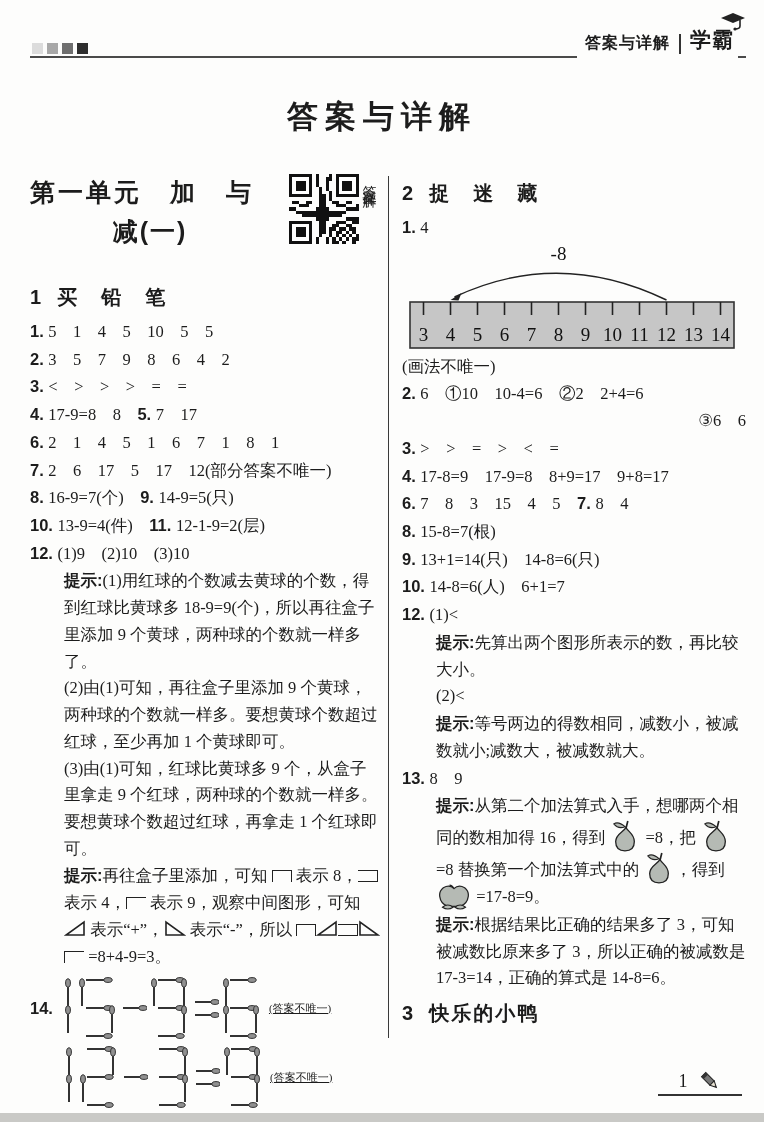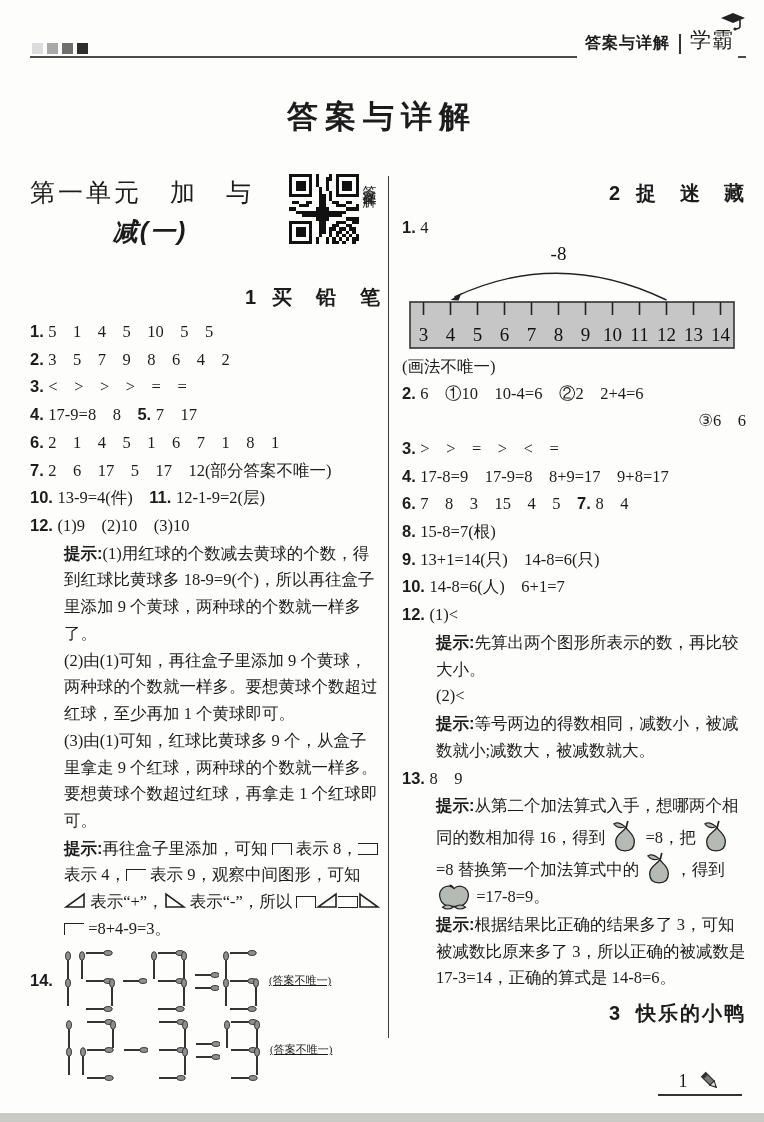--- a/index.html
+++ b/index.html
@@ -7,40 +7,40 @@
   .page{position:relative;width:764px;height:1122px;background:#fdfdfc;overflow:hidden;}
 
   
   .hdr{position:relative;height:62px;}
   .hdr-squares{position:absolute;left:32px;top:43px;display:flex;gap:4px;}
   .hdr-squares i{width:11px;height:11px;display:block;}
   .hdr-rule{position:absolute;left:30px;right:18px;top:56px;height:2px;background:#4a4a4a;}
   .hdr-right{position:absolute;right:26px;top:26px;display:flex;align-items:flex-end;gap:9px;background:#fdfdfc;padding:0 4px 4px 8px;}
   .hdr-label{font-family:"Liberation Sans", sans-serif;font-weight:bold;font-size:16px;letter-spacing:1px;}
   .hdr-sep{width:2px;height:20px;background:#333;}
-  .brand-wrap{position:relative;font-family:"Liberation Sans", sans-serif;font-weight:normal;font-size:21px;letter-spacing:1px;}
+  .brand-wrap{position:relative;font-family:"Liberation Sans", sans-serif;font-weight:bold;font-size:21px;letter-spacing:1px;}
   .brand-cap{position:absolute;right:-12px;top:-14px;}
 
   
   .main-title{text-align:center;font-family:"Liberation Sans", sans-serif;font-weight:bold;font-size:31px;letter-spacing:7px;margin-top:34px;}
 
   
   .cols{display:flex;margin:34px 18px 0 30px;}
   .col-left{width:352px;padding-right:6px;}
   .divider{width:1px;background:#3a3a3a;margin:4px 0 0 0;height:862px;}
   .col-right{flex:1;padding-left:13px;}
 
   
   .unit-head{position:relative;margin-bottom:4px;min-height:104px;}
-  .unit-l1{font-family:"Liberation Sans", sans-serif;font-weight:normal;font-size:25px;letter-spacing:3px;padding-top:4px;}
-  .unit-l2{font-family:"Liberation Sans", sans-serif;font-weight:bold;font-size:25px;letter-spacing:2px;text-align:center;width:240px;margin-top:6px;font-style:italic;}
+  .unit-l1{font-family:"Liberation Sans", sans-serif;font-weight:bold;font-size:25px;letter-spacing:3px;padding-top:4px;}
+  .unit-l2{font-family:"Liberation Sans", sans-serif;font-weight:bold;font-size:25px;letter-spacing:2px;text-align:center;width:240px;margin-top:6px;}
   .qr-wrap{position:absolute;right:6px;top:2px;display:flex;gap:3px;}
   .qr-cap{writing-mode:vertical-rl;font-size:14px;letter-spacing:3px;line-height:1;}
 
-  .h2{font-family:"Liberation Sans", sans-serif;font-weight:bold;font-size:20px;text-align:right;margin:8px 0 7px 0;letter-spacing:2px;}
+  .h2{font-family:"Liberation Sans", sans-serif;font-weight:bold;font-size:20px;text-align:left;margin:8px 0 7px 0;letter-spacing:2px;}
   .h2 .h2num{margin-right:14px;}
 
   
   .ln{font-size:16.5px;line-height:1.62;padding-left:34px;text-indent:-34px;}
   .ln .num{font-family:"Liberation Sans", sans-serif;font-weight:bold;white-space:pre;}
   .ln .hint-label{font-family:"Liberation Sans", sans-serif;font-weight:bold;}
   .ln.hint{padding-left:34px;text-indent:0;}
   .ln.sub{padding-left:34px;text-indent:0;text-align:right;}
 
   
@@ -243,20 +243,21 @@
         </div>
       </div>
       <div id="col-left-lines">
           <div class="h2"><span class="h2num">1</span><span>买　铅　笔</span></div>
           <div class="ln"><span class="num">1. </span><span>5　1　4　5　10　5　5</span></div>
           <div class="ln"><span class="num">2. </span><span>3　5　7　9　8　6　4　2</span></div>
           <div class="ln"><span class="num">3. </span><span>&lt;　&gt;　&gt;　&gt;　=　=</span></div>
           <div class="ln"><span class="num">4. </span><span>17-9=8　8　</span><span class="num">5. </span><span>7　17</span></div>
           <div class="ln"><span class="num">6. </span><span>2　1　4　5　1　6　7　1　8　1</span></div>
           <div class="ln"><span class="num">7. </span><span>2　6　17　5　17　12(部分答案不唯一)</span></div>
+          <div class="ln"><span class="num">8. </span><span>16-9=7(个)　</span><span class="num">9. </span><span>14-9=5(只)</span></div>
           <div class="ln"><span class="num">10. </span><span>13-9=4(件)　</span><span class="num">11. </span><span>12-1-9=2(层)</span></div>
           <div class="ln"><span class="num">12. </span><span>(1)9　(2)10　(3)10</span></div>
           <div class="ln hint"><span class="hint-label">提示:</span><span>(1)用红球的个数减去黄球的个数，得到红球比黄球多 18-9=9(个)，所以再往盒子里添加 9 个黄球，两种球的个数就一样多了。</span></div>
           <div class="ln hint"><span>(2)由(1)可知，再往盒子里添加 9 个黄球，两种球的个数就一样多。要想黄球个数超过红球，至少再加 1 个黄球即可。</span></div>
           <div class="ln hint"><span>(3)由(1)可知，红球比黄球多 9 个，从盒子里拿走 9 个红球，两种球的个数就一样多。要想黄球个数超过红球，再拿走 1 个红球即可。</span></div>
           <div class="ln hint"><span class="hint-label">提示:</span><span>再往盒子里添加，可知 </span><span class="shape sq-top"></span><span> 表示 8，</span><span class="shape sq-right"></span><span> 表示 4，</span><span class="shape sq-corner"></span><span> 表示 9，观察中间图形，可知 </span><svg width="22" height="17" viewBox="0 0 22 17" class="tri">
               <polygon points="20,2 20,15 2,15" fill="none" stroke="#222222" stroke-width="1.6"></polygon>
             </svg><span> 表示“+”，</span><svg width="22" height="17" viewBox="0 0 22 17" class="tri">
               <polygon points="2,2 2,15 20,15" fill="none" stroke="#222222" stroke-width="1.6"></polygon>
             </svg><span> 表示“-”，所以 </span><span class="shape sq-top"></span><svg width="22" height="17" viewBox="0 0 22 17" class="tri">

